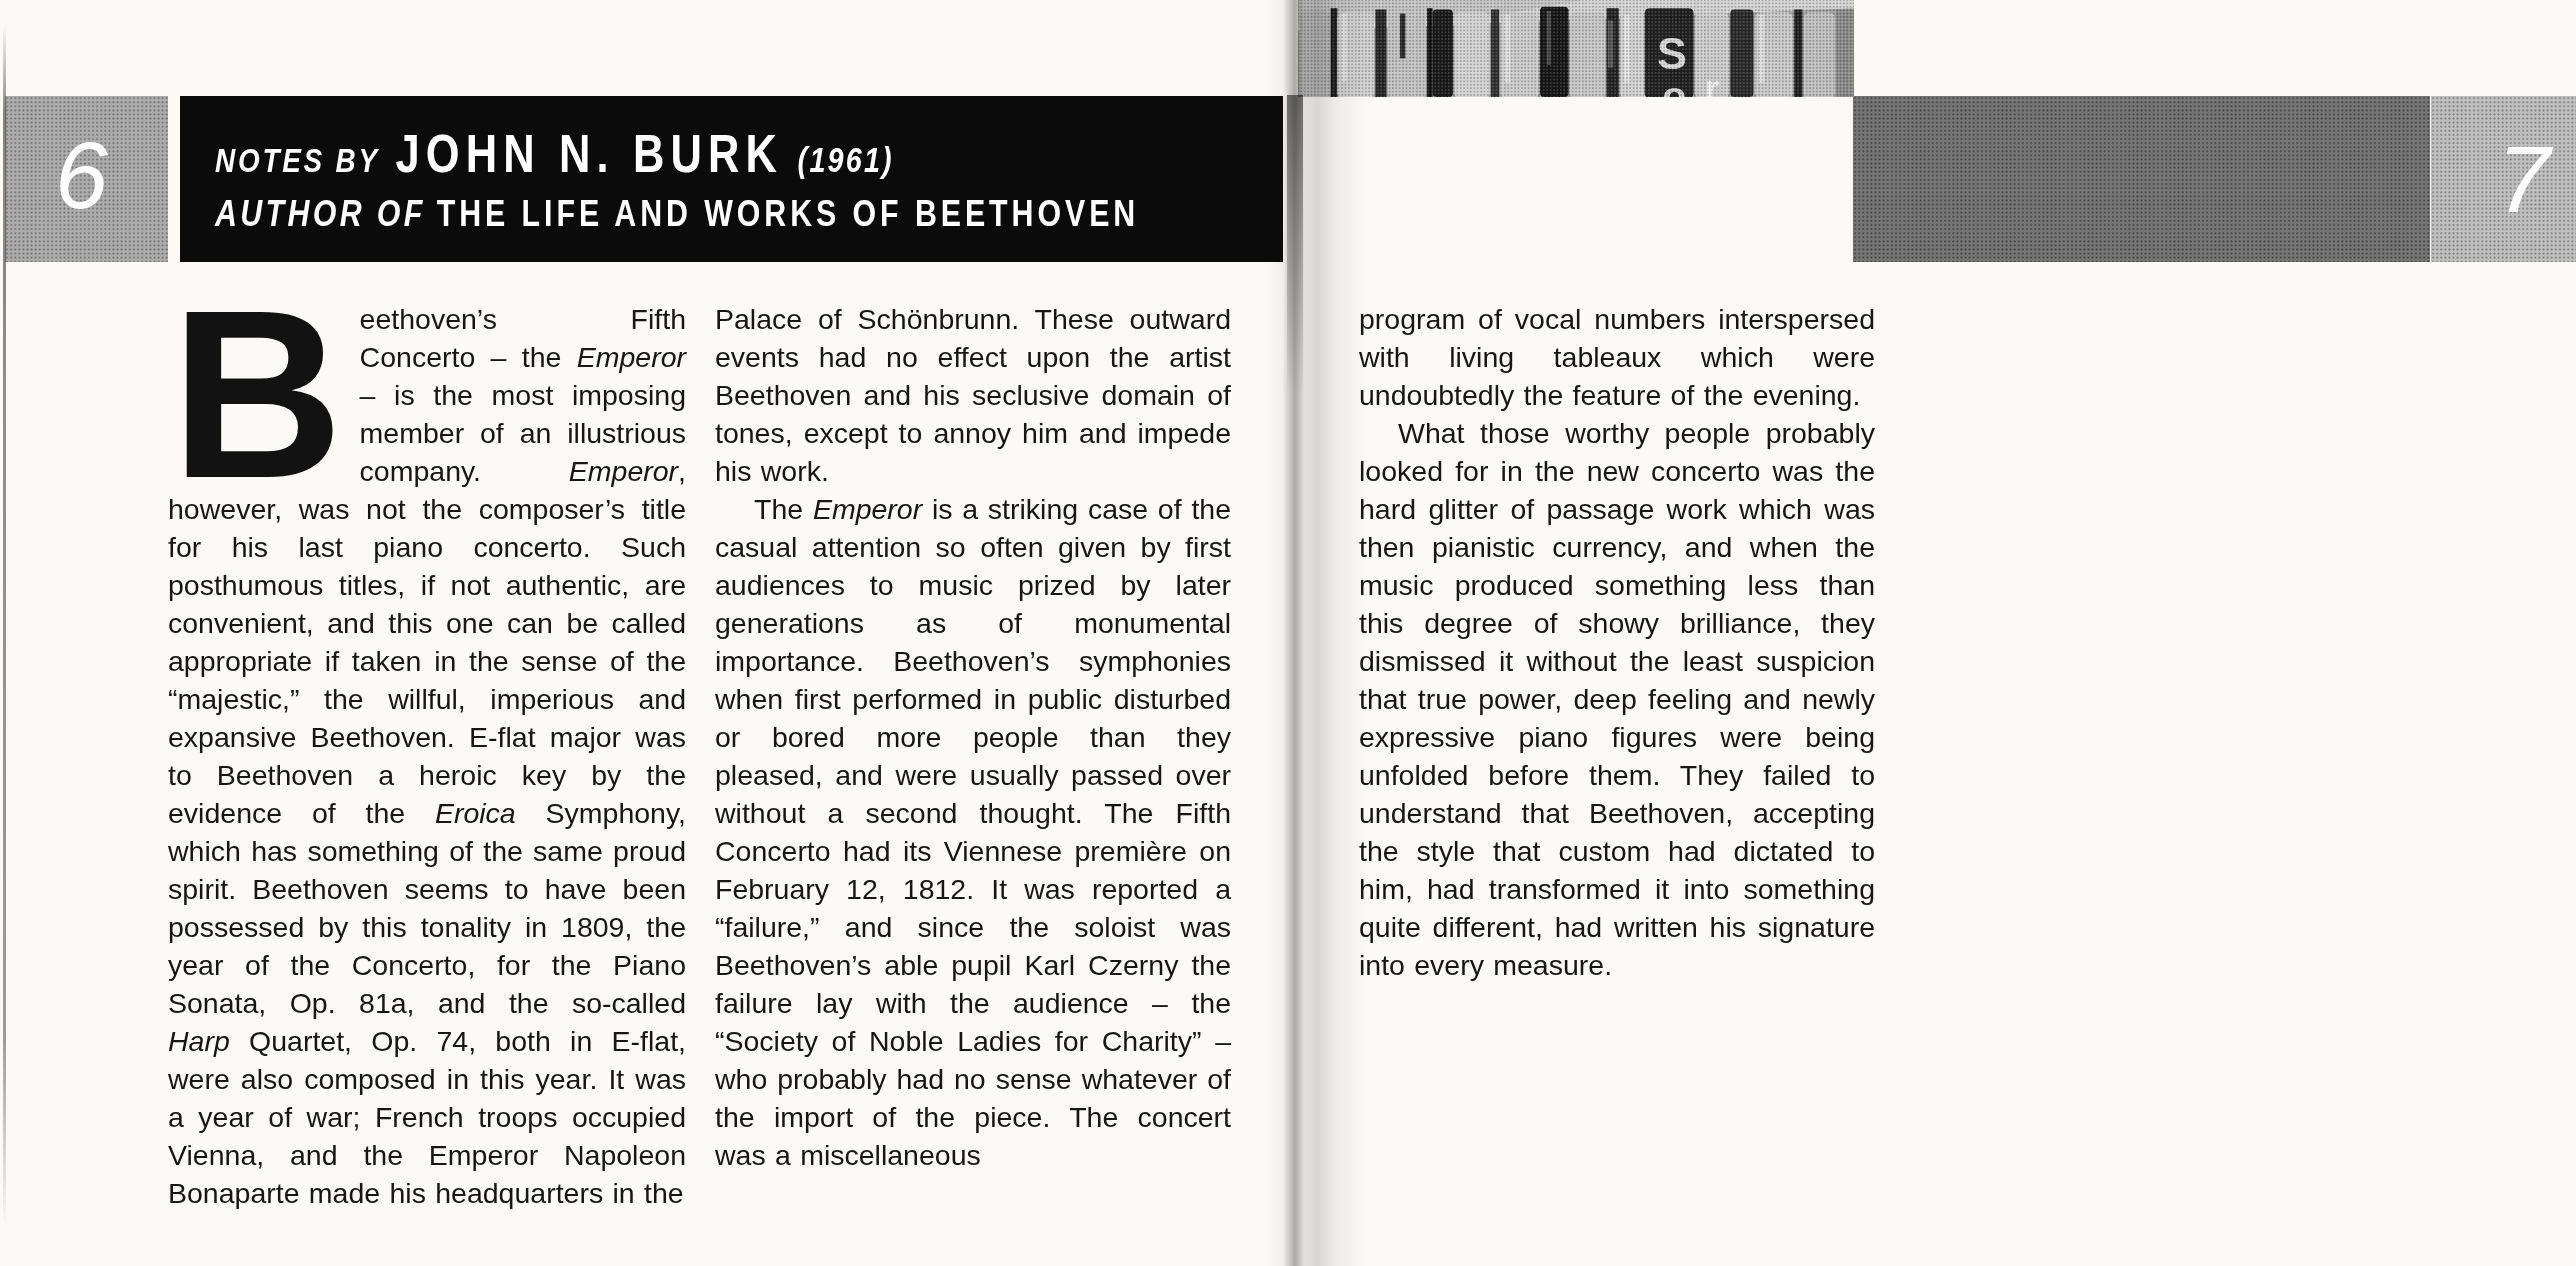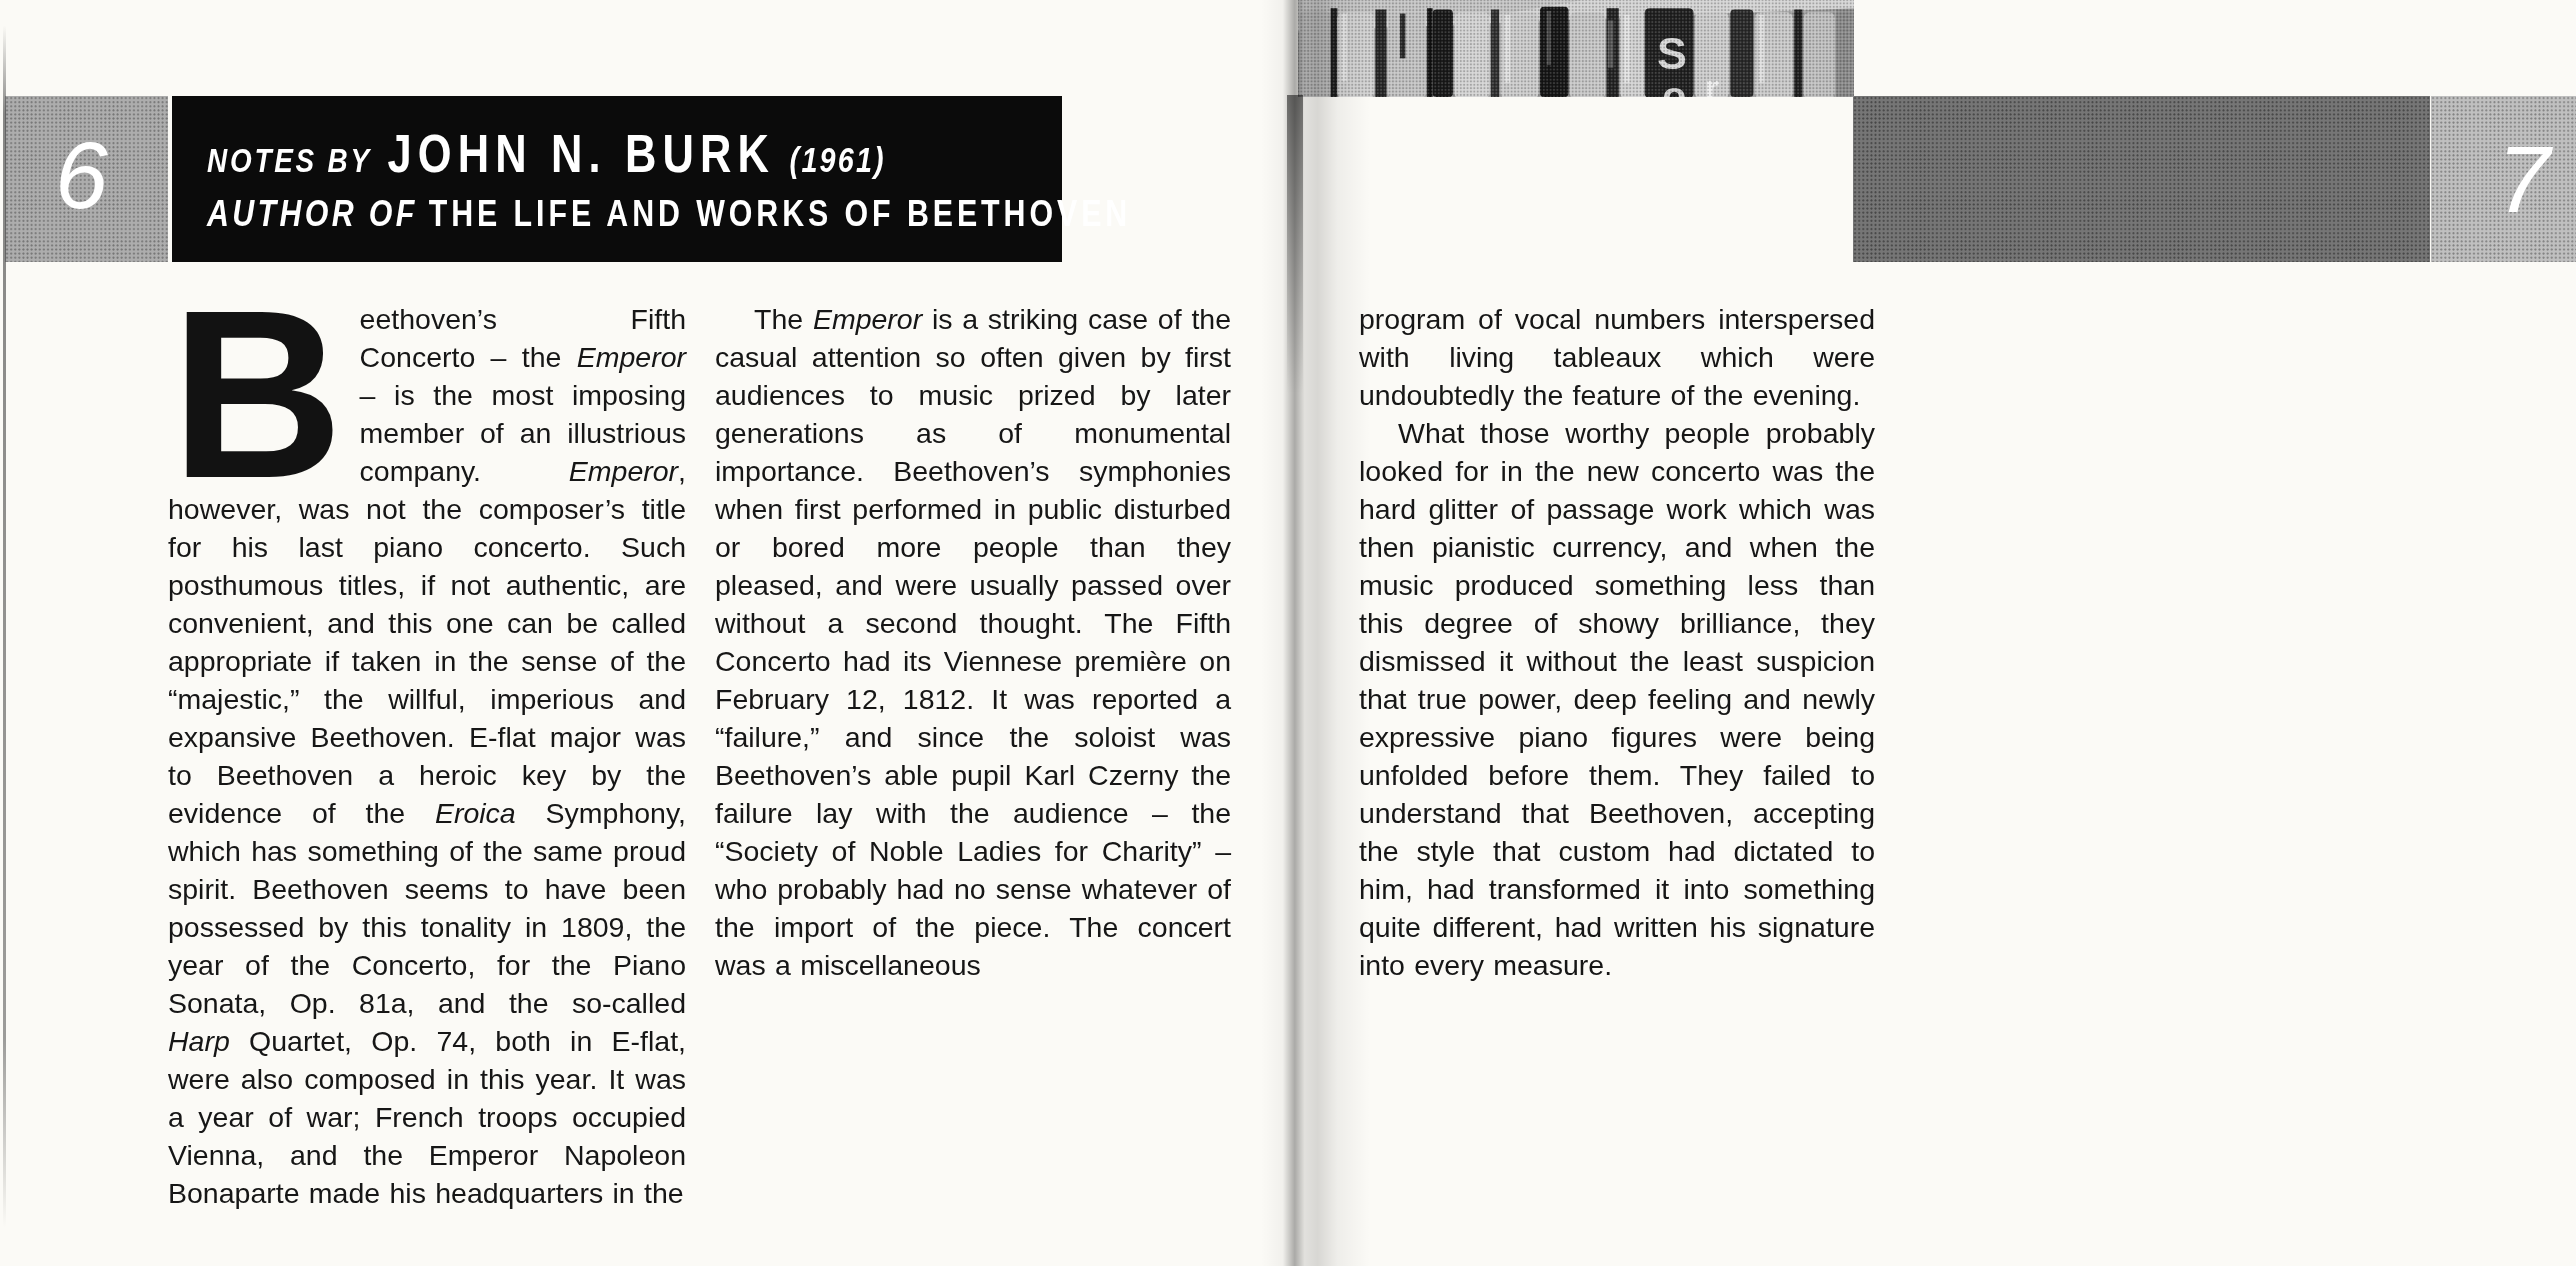--- a/index.html
+++ b/index.html
@@ -61,21 +61,21 @@
   }
   .band-7 {
     position: absolute; left: 2431px; top: 96px; width: 145px; height: 166px;
     background-color: #c0c0c0;
     display: flex; align-items: center; justify-content: flex-end;
     padding-right: 26px; box-sizing: border-box;
     z-index: 2;
   }
   
   .header-bar {
-    position: absolute; left: 172px; top: 96px; width: 890px; height: 166px;
+    position: absolute; left: 180px; top: 96px; width: 1103px; height: 166px;
     background: #0b0b0b; color: #ffffff;
     display: flex; flex-direction: column; justify-content: center;
     padding-left: 35px; box-sizing: border-box;
     z-index: 2;
   }
   .hline {
     display: flex; align-items: baseline; white-space: nowrap;
     transform: scaleX(0.82); transform-origin: left center;
   }
   .notes-by   { font-style: italic; font-weight: 700; font-size: 34px; line-height: 1; letter-spacing: 3.4px; margin-right: 19px; }
@@ -191,20 +191,21 @@
     <div class="page-num">7</div>
   </div>
 
   <div class="col" id="col-left-1">
     <p class="para">
       <span class="dropcap">B</span><span><span>eethoven’s Fifth Concerto – the </span><i>Emperor</i><span> – is the most imposing member of an illustrious company. </span><i>Emperor</i><span>, however, was not the composer’s title for his last piano concerto. Such posthumous titles, if not authentic, are convenient, and this one can be called appropriate if taken in the sense of the “majestic,” the willful, imperious and expansive Beethoven. E-flat major was to Beethoven a heroic key by the evidence of the </span><i>Eroica</i><span> Symphony, which has something of the same proud spirit. Beethoven seems to have been possessed by this tonality in 1809, the year of the Concerto, for the Piano Sonata, Op. 81a, and the so-called </span><i>Harp</i><span> Quartet, Op. 74, both in E-flat, were also composed in this year. It was a year of war; French troops occupied Vienna, and the Emperor Napoleon Bonaparte made his headquarters in the</span></span>
     </p>
   </div>
 
   <div class="col" id="col-left-2">
+    <p class="para"><span>Palace of Schönbrunn. These outward events had no effect upon the artist Beethoven and his seclusive domain of tones, except to annoy him and impede his work.</span></p>
     <p class="para indent"><span>The </span><i>Emperor</i><span> is a striking case of the casual attention so often given by first audiences to music prized by later generations as of monumental importance. Beethoven’s symphonies when first performed in public disturbed or bored more people than they pleased, and were usually passed over without a second thought. The Fifth Concerto had its Viennese première on February 12, 1812. It was reported a “failure,” and since the soloist was Beethoven’s able pupil Karl Czerny the failure lay with the audience – the “Society of Noble Ladies for Charity” – who probably had no sense whatever of the import of the piece. The concert was a miscellaneous</span></p>
   </div>
 
   <div class="col" id="col-right-1">
     <p class="para"><span>program of vocal numbers interspersed with living tableaux which were undoubtedly the feature of the evening.</span></p>
     <p class="para indent"><span>What those worthy people probably looked for in the new concerto was the hard glitter of passage work which was then pianistic currency, and when the music produced something less than this degree of showy brilliance, they dismissed it without the least suspicion that true power, deep feeling and newly expressive piano figures were being unfolded before them. They failed to understand that Beethoven, accepting the style that custom had dictated to him, had transformed it into something quite different, had written his signature into every measure.</span></p>
   </div>
 
   <div class="gutter-shadow"></div>
   <div class="gutter-top"></div>

